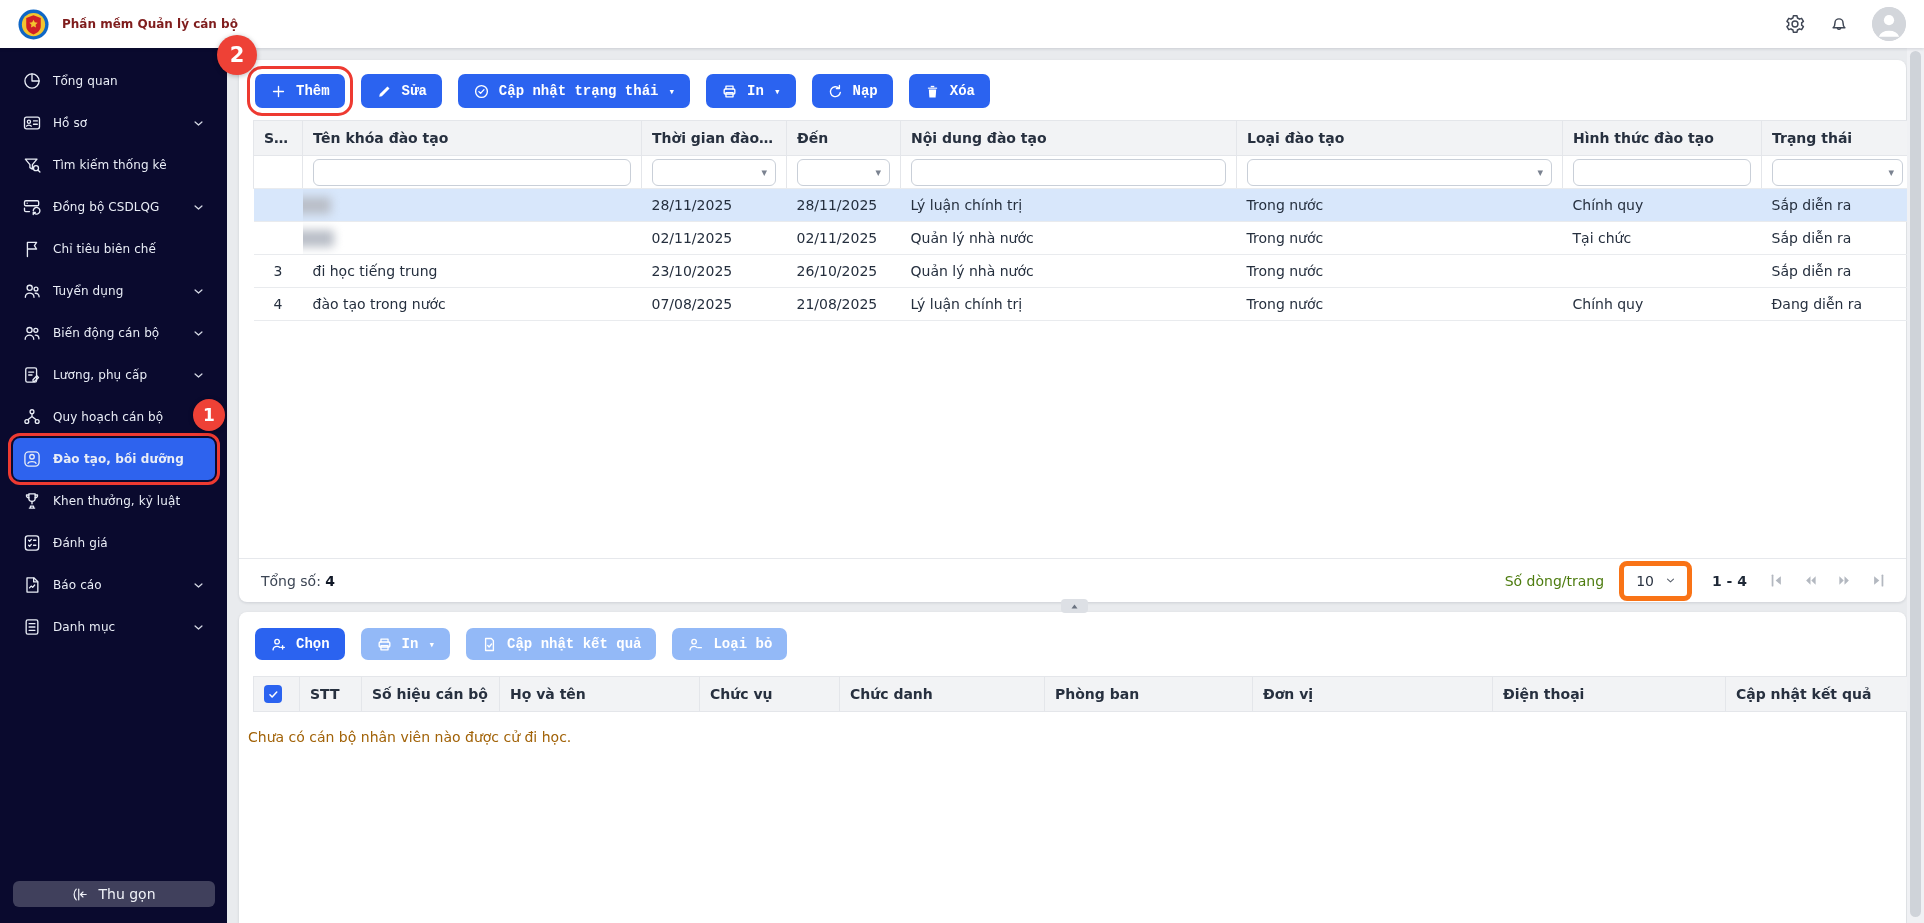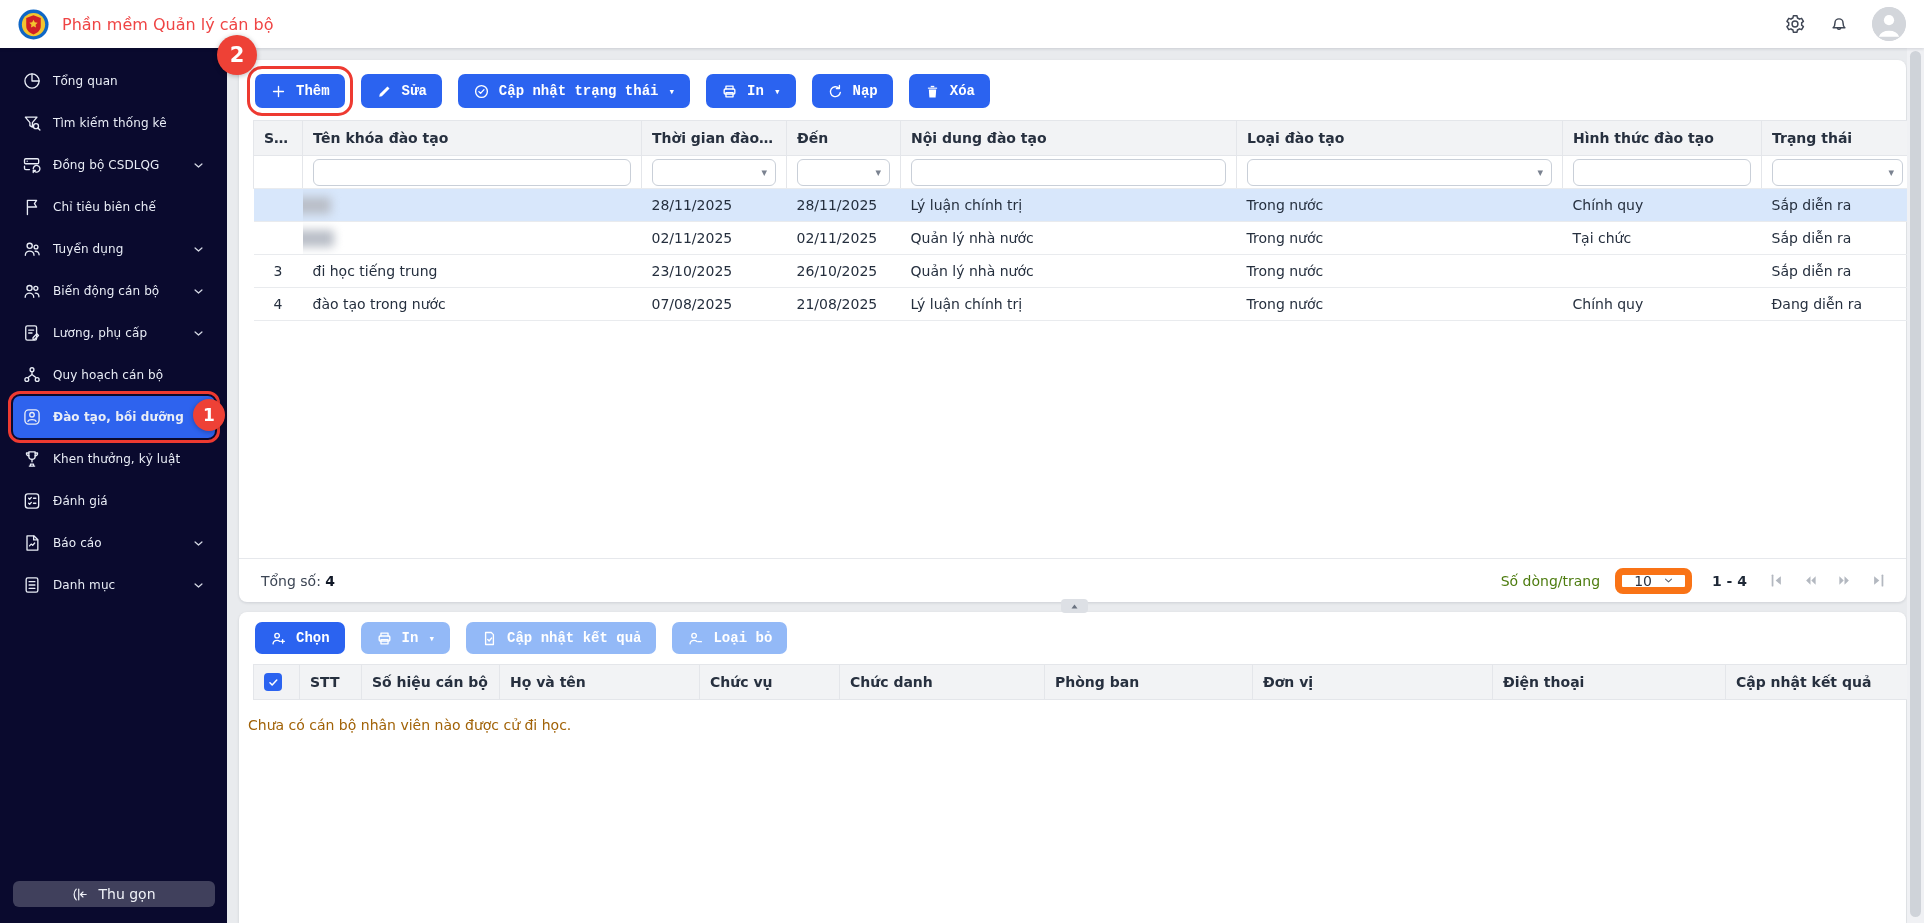--- a/index.html
+++ b/index.html
@@ -3,21 +3,21 @@
 <meta charset="utf-8">
 <style>
 *{box-sizing:border-box;margin:0;padding:0}
 html,body{width:1924px;height:923px}
 body{position:relative;overflow:hidden;background:#e9ebee;font-family:"DejaVu Sans","Liberation Sans",sans-serif;color:#1f2937;font-size:14px}
 
 
 .app-header{position:absolute;left:0;top:0;width:1924px;height:48px;background:#fff;display:flex;align-items:center;padding:0 18px;box-shadow:0 1px 3px rgba(16,24,40,.14);z-index:30}
 .logo{width:31px;height:31px;margin-right:13px}
 .logo svg{width:100%;height:100%;display:block}
-.app-title{font-size:16px;font-weight:400;color:#ef4444}
+.app-title{font-size:12px;font-weight:700;color:#7f1d1d}
 .header-actions{margin-left:auto;display:flex;align-items:center;gap:22px}
 .hicon{width:22px;height:22px;color:#3f4654;position:relative;cursor:pointer}
 .hicon svg{width:100%;height:100%;fill:none;stroke:currentColor;stroke-width:1.6;stroke-linecap:round;stroke-linejoin:round}
 .avatar{width:34px;height:34px;border-radius:50%;overflow:hidden;cursor:pointer;background:#d3d6db}
 .avatar svg{width:100%;height:100%;display:block}
 
 
 .sidebar{position:absolute;left:0;top:48px;width:227px;height:875px;background:#0a0a2e;z-index:20}
 #sidebar-menu{padding-top:12px}
 .side-item{display:flex;align-items:center;height:42px;margin:0 12px 0 13px;padding:0 9px;border-radius:7px;color:#e9edf6;cursor:pointer;gap:11px}
@@ -58,32 +58,32 @@
 .fs-caret{font-size:11px;color:#7a8290}
 .name-cell{position:relative}
 .redact{position:absolute;top:8px;height:17px;background:#b9bec7;border-radius:2px;filter:blur(5px)}
 .redact.ra{left:-44px;width:72px}
 .redact.rb{left:-26px;width:57px}
 
 .grid-footer{margin-top:auto;height:44px;border-top:1px solid #e6e8ec;display:flex;align-items:center;padding:0 18px 0 22px;font-size:14px;color:#3c4554}
 .total b{font-weight:700;color:#111827}
 .pager{margin-left:auto;display:flex;align-items:center;gap:15px}
 .psl{color:#4d7c0f}
-.psel{display:flex;align-items:center;gap:10px;border:7px solid #f97316;border-radius:8px;height:26px;padding:0 10px 0 12px;font-size:14px;color:#2a3342;cursor:pointer}
+.psel{display:flex;align-items:center;gap:10px;border:5px solid #f97316;border-radius:8px;height:40px;padding:0 10px 0 12px;font-size:14px;color:#2a3342;cursor:pointer}
 .psel .icon{width:13px;height:13px;color:#59606c;display:inline-flex}
 .psel svg{width:100%;height:100%;fill:none;stroke:currentColor;stroke-width:2;stroke-linecap:round;stroke-linejoin:round}
 .prange{font-weight:700;color:#1f2937;margin:0 5px}
 .pgbtn{width:19px;height:19px;color:#b3b8c0;cursor:pointer}
 .pgbtn svg{width:100%;height:100%;fill:none;stroke:currentColor;stroke-width:2.2;stroke-linecap:round}
 
 .splitter{position:absolute;left:1061px;top:599px;width:27px;height:14px;background:#dde0e5;border-radius:4px;display:flex;align-items:center;justify-content:center;cursor:row-resize;z-index:6}
 .splitter .icon{width:11px;height:11px;display:inline-flex}
 .splitter svg{width:100%;height:100%}
 
-.card-bottom .toolbar{padding:10px 16px}
+.card-bottom .toolbar{padding:16px 16px}
 .card-bottom .btn{height:32px}
 .checkbox{display:inline-flex;width:18px;height:18px;border-radius:4px;background:#2b63f0;align-items:center;justify-content:center;cursor:pointer;vertical-align:middle}
 .checkbox svg{width:13px;height:13px}
 .empty-msg{padding:17px 0 0 9px;color:#a16207;font-size:14px}
 
 .scrollbar{position:absolute;right:0;top:48px;width:17px;height:875px;background:#f0f1f4;z-index:4}
 .scrollbar .thumb{position:absolute;left:3px;top:3px;width:11px;height:866px;background:#cfd3d9;border-radius:6px}
 
 
 .anno-circle{position:absolute;border-radius:50%;background:#ee4136;color:#fff;font-weight:700;display:flex;align-items:center;justify-content:center;z-index:40;box-shadow:0 1px 5px rgba(0,0,0,.28)}
@@ -125,20 +125,31 @@
   </header>
 
   <nav class="sidebar">
     <div id="sidebar-menu">
         <div class="side-item">
           <span class="sicon"><svg viewBox="0 0 24 24">
               <circle cx="12" cy="12" r="8.5"></circle>
               <path d="M12 3.5V12h8.5"></path>
             </svg></span>
           <span class="slabel">Tổng quan</span>
+        </div>
+        <div class="side-item">
+          <span class="sicon"><svg viewBox="0 0 24 24">
+              <rect x="3" y="5" width="18" height="14" rx="2.5"></rect>
+              <circle cx="8.3" cy="10.5" r="1.9"></circle>
+              <path d="M5.4 15.8c.6-1.7 5.2-1.7 5.8 0M13.8 9.5h4.6M13.8 13.5h4.6"></path>
+            </svg></span>
+          <span class="slabel">Hồ sơ</span>
+          <span class="chev"><svg viewBox="0 0 24 24">
+              <path d="M6.5 9.5l5.5 5 5.5-5"></path>
+            </svg></span>
         </div>
         <div class="side-item">
           <span class="sicon"><svg viewBox="0 0 24 24">
               <path d="M4 5h14l-5.5 6.5V17l-3-1.8v-3.7z"></path>
               <circle cx="16.8" cy="15.8" r="3"></circle>
               <path d="M19 18l2.5 2.5"></path>
             </svg></span>
           <span class="slabel">Tìm kiếm thống kê</span>
         </div>
         <div class="side-item">

